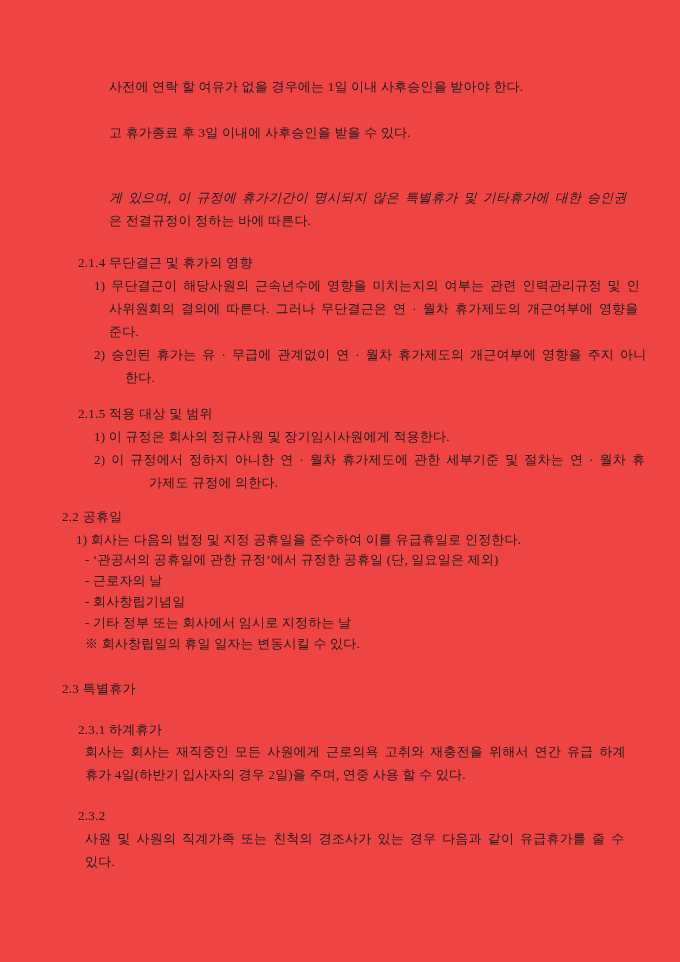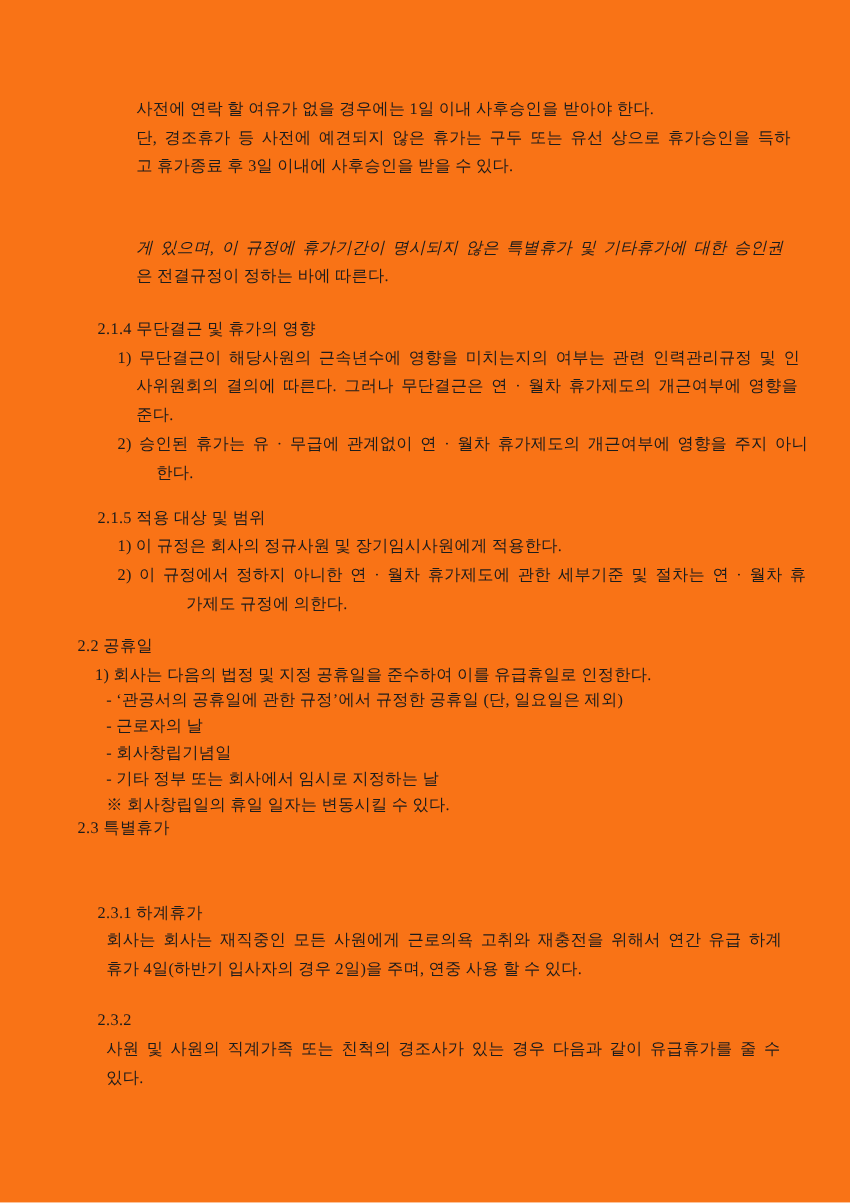--- a/index.html
+++ b/index.html
@@ -4,21 +4,21 @@
 <style>
   html, body {
     margin: 0;
     padding: 0;
     background: #ffffff;
   }
   .page {
     position: relative;
     width: 680px;
     height: 962px;
-    background: #f97316;
+    background: #ef4444;
     font-family: "Liberation Serif", "DejaVu Serif", serif;
     color: #1c1c1c;
     overflow: hidden;
   }
   .ln {
     position: absolute;
     white-space: nowrap;
     font-size: 13px;
     line-height: 16px;
     letter-spacing: 0.2px;
@@ -29,21 +29,20 @@
   .heading {
     letter-spacing: 0.3px;
   }
 </style>
 </head>
 <body>
 
 <div class="page">
 
   <div class="ln" style="top:79px;left:109px;">사전에 연락 할 여유가 없을 경우에는 1일 이내 사후승인을 받아야 한다.</div>
-  <div class="ln just" style="top:102px;left:109px;">단, 경조휴가 등 사전에 예견되지 않은 휴가는 구두 또는 유선 상으로 휴가승인을 득하</div>
   <div class="ln" style="top:125px;left:109px;">고 휴가종료 후 3일 이내에 사후승인을 받을 수 있다.</div>
 
   <div class="ln just" style="top:190px;left:109px;font-style:italic;">게 있으며, 이 규정에 휴가기간이 명시되지 않은 특별휴가 및 기타휴가에 대한 승인권</div>
   <div class="ln" style="top:213px;left:109px;">은 전결규정이 정하는 바에 따른다.</div>
 
   <div class="ln heading" style="top:255px;left:78px;">2.1.4 무단결근 및 휴가의 영향</div>
   <div class="ln just" style="top:278px;left:94px;">1) 무단결근이 해당사원의 근속년수에 영향을 미치는지의 여부는 관련 인력관리규정 및 인</div>
   <div class="ln just" style="top:301px;left:109px;">사위원회의 결의에 따른다. 그러나 무단결근은 연 · 월차 휴가제도의 개근여부에 영향을</div>
   <div class="ln" style="top:324px;left:109px;">준다.</div>
   <div class="ln just" style="top:347px;left:94px;">2) 승인된 휴가는 유 · 무급에 관계없이 연 · 월차 휴가제도의 개근여부에 영향을 주지 아니</div>
@@ -55,21 +54,21 @@
   <div class="ln" style="top:475px;left:109px;margin-left:40px;">가제도 규정에 의한다.</div>
 
   <div class="ln heading" style="top:509px;left:62px;">2.2 공휴일</div>
   <div class="ln" style="top:532px;left:76px;">1) 회사는 다음의 법정 및 지정 공휴일을 준수하여 이를 유급휴일로 인정한다.</div>
   <div class="ln" style="top:552px;left:85px;">- ‘관공서의 공휴일에 관한 규정’에서 규정한 공휴일 (단, 일요일은 제외)</div>
   <div class="ln" style="top:573px;left:85px;">- 근로자의 날</div>
   <div class="ln" style="top:594px;left:85px;">- 회사창립기념일</div>
   <div class="ln" style="top:615px;left:85px;">- 기타 정부 또는 회사에서 임시로 지정하는 날</div>
   <div class="ln" style="top:636px;left:85px;">※ 회사창립일의 휴일 일자는 변동시킬 수 있다.</div>
 
-  <div class="ln heading" style="top:654px;left:62px;">2.3 특별휴가</div>
+  <div class="ln heading" style="top:681px;left:62px;">2.3 특별휴가</div>
 
   <div class="ln heading" style="top:722px;left:78px;">2.3.1 하계휴가</div>
   <div class="ln just" style="top:744px;left:85px;">회사는 회사는 재직중인 모든 사원에게 근로의욕 고취와 재충전을 위해서 연간 유급 하계</div>
   <div class="ln" style="top:767px;left:85px;">휴가 4일(하반기 입사자의 경우 2일)을 주며, 연중 사용 할 수 있다.</div>
 
   <div class="ln heading" style="top:808px;left:78px;">2.3.2</div>
   <div class="ln just" style="top:831px;left:85px;">사원 및 사원의 직계가족 또는 친척의 경조사가 있는 경우 다음과 같이 유급휴가를 줄 수</div>
   <div class="ln" style="top:854px;left:85px;">있다.</div>
 
 </div>

